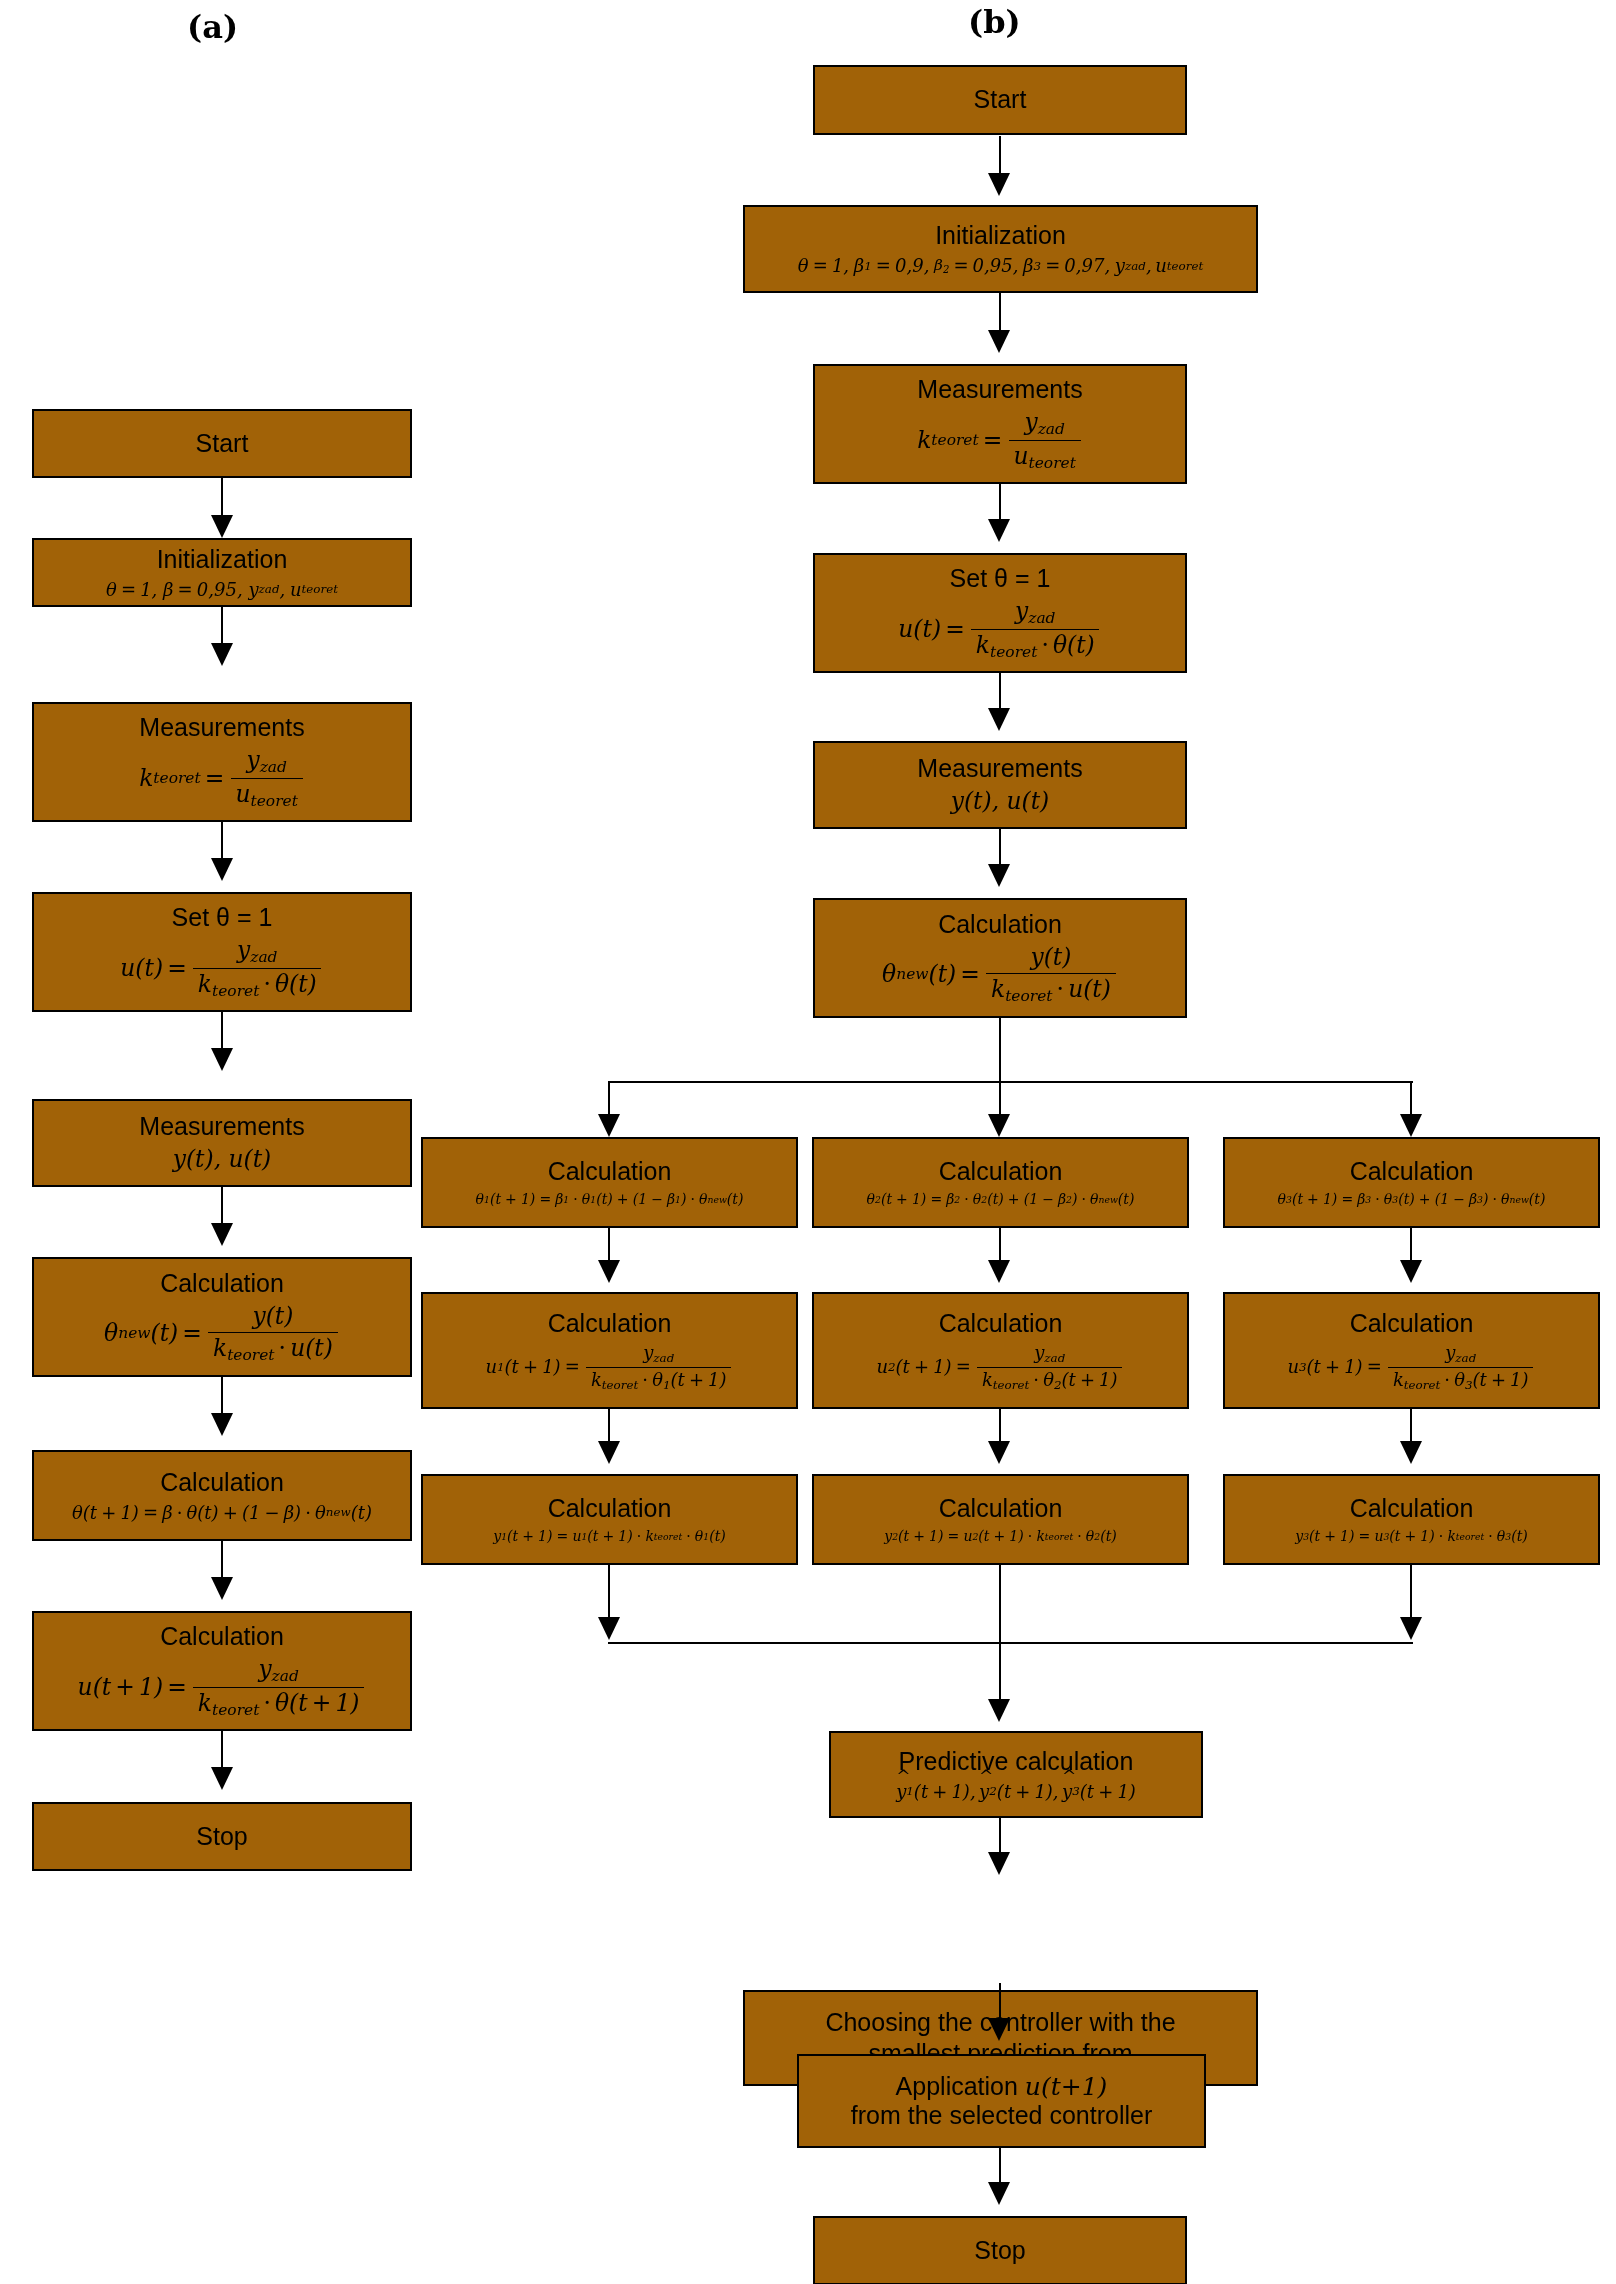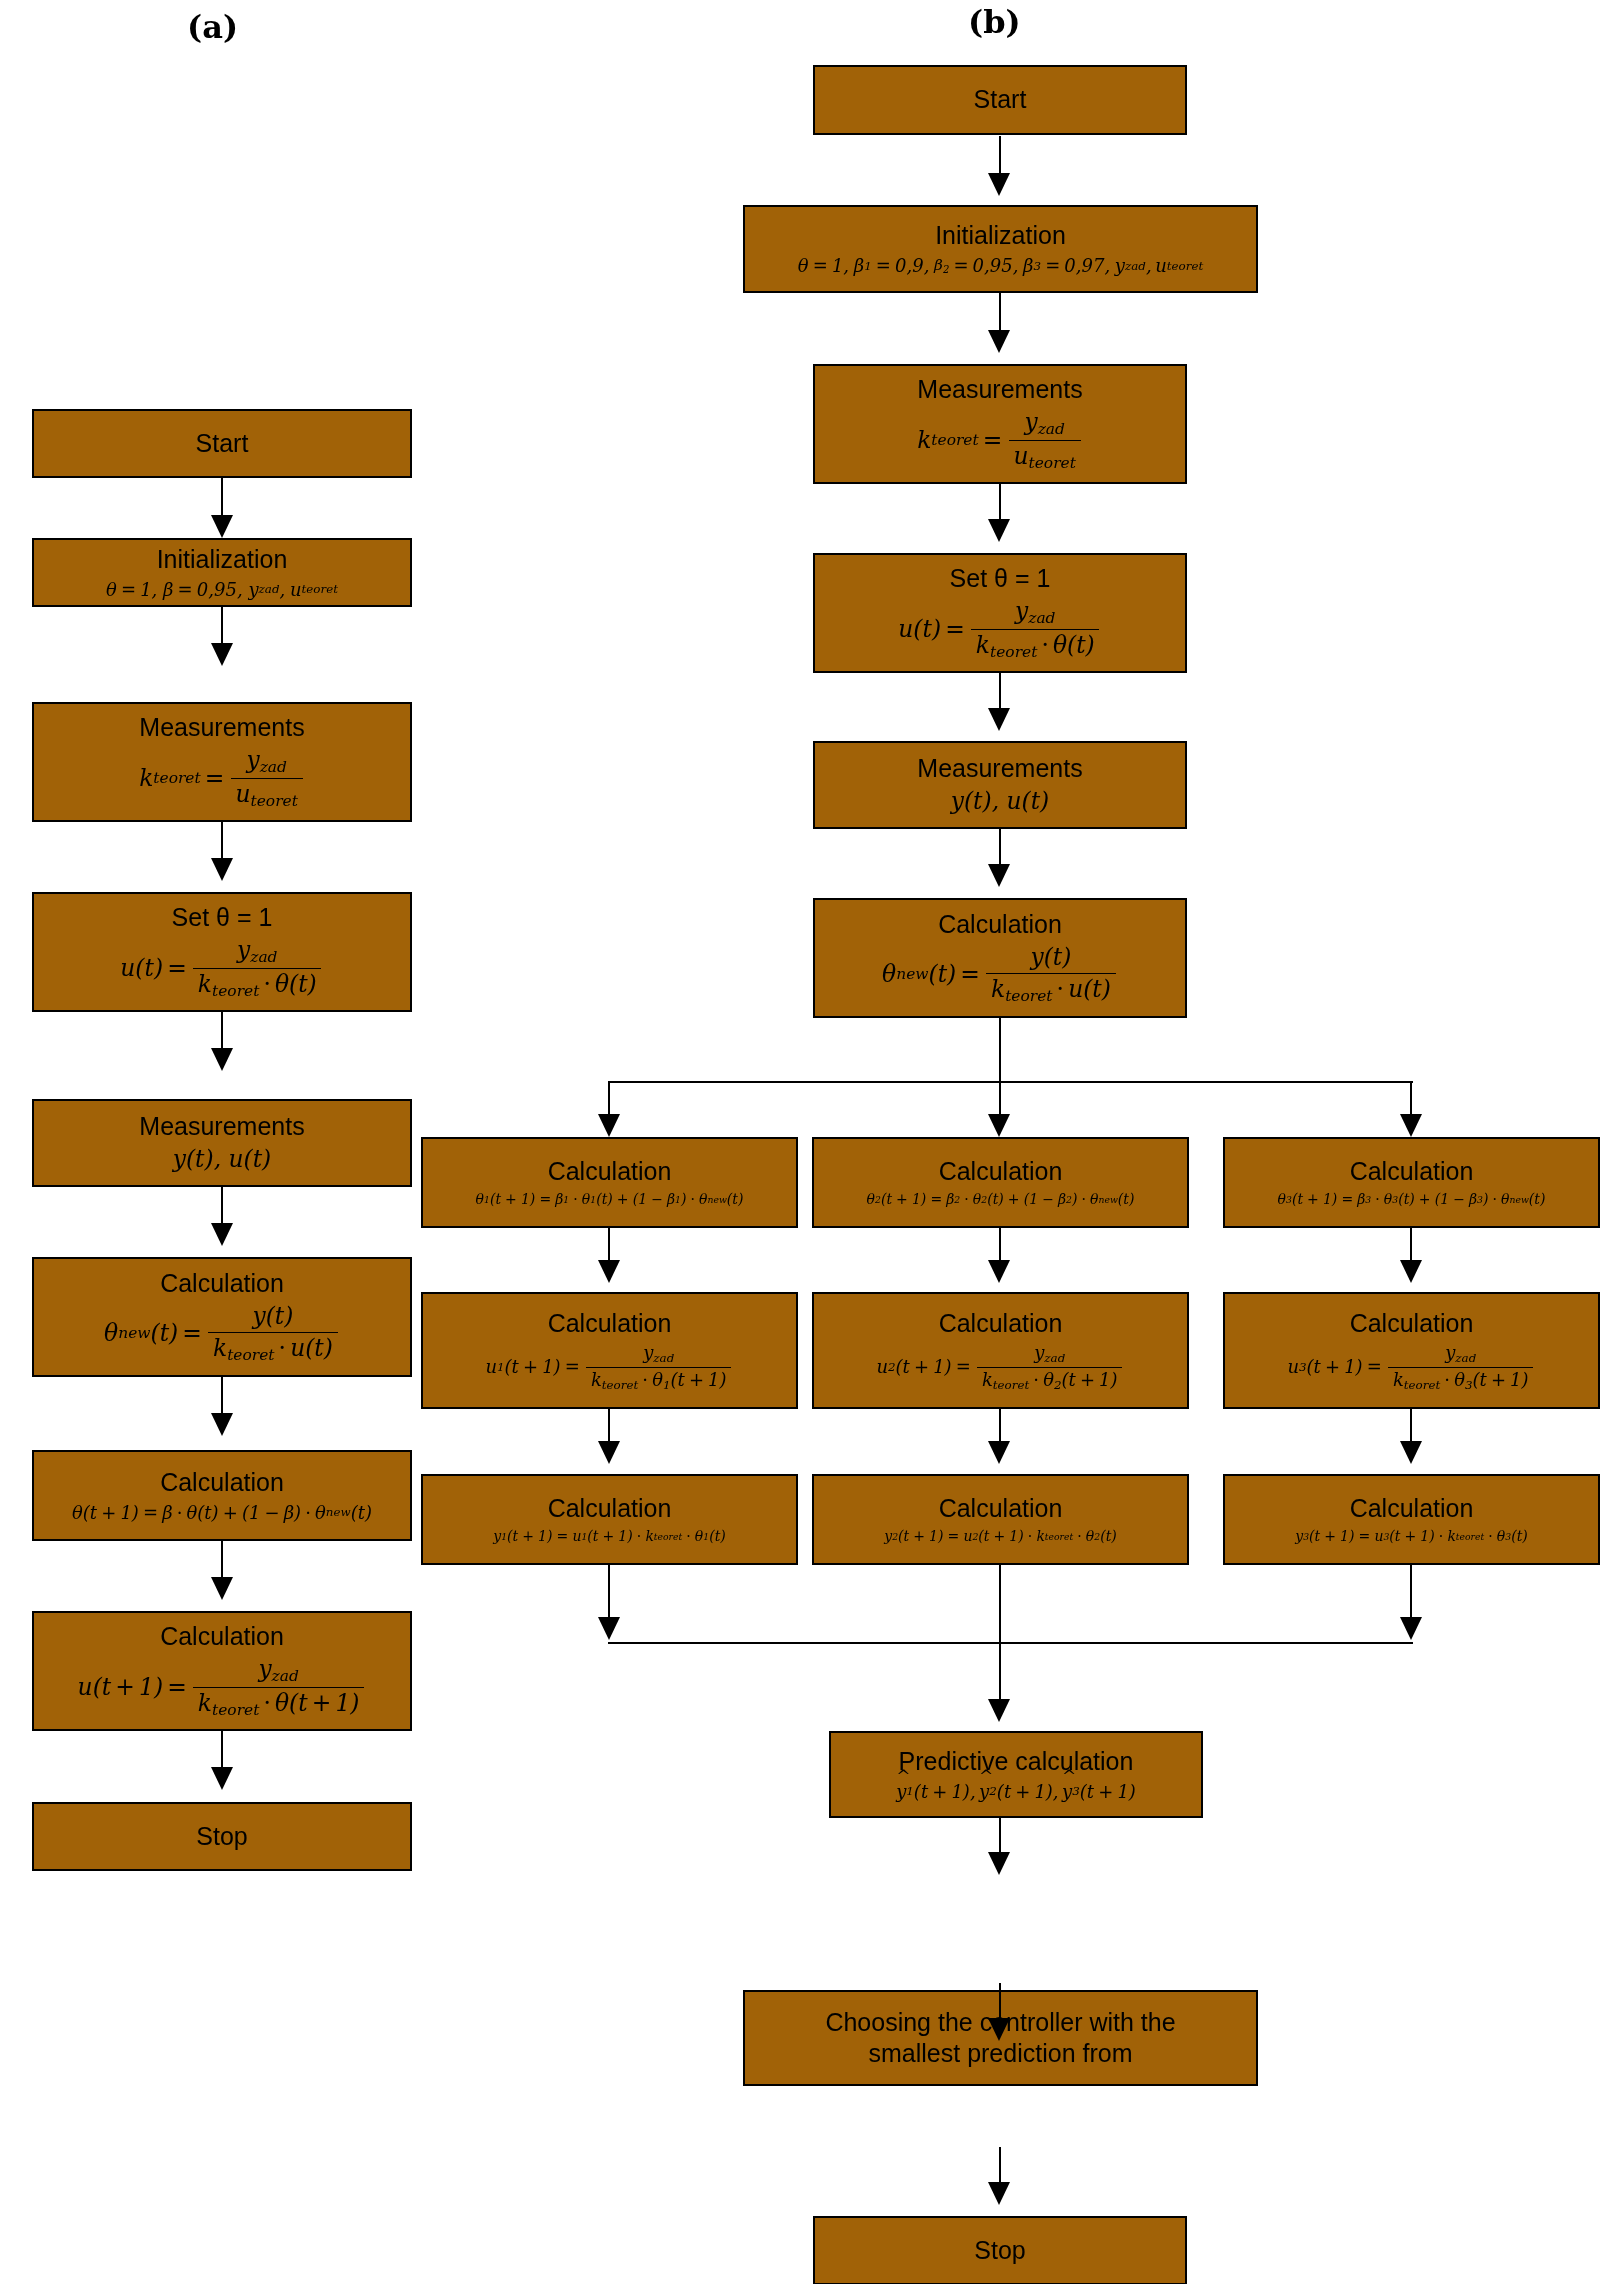--- a/index.html
+++ b/index.html
@@ -379,20 +379,26 @@
   <div class="vline" style="left:999px;top:1817px;height:40px;"></div>
   <div class="arrow-down" style="left:988px;top:1852px;"></div>
 
   <div class="box" style="left:743px;top:1990px;width:515px;height:96px;">
     <div class="ttl wrap">Choosing the controller with the</div>
     <div class="ttl wrap">smallest prediction from</div>
   </div>
   <div class="vline" style="left:999px;top:1983px;height:40px;"></div>
   <div class="arrow-down" style="left:988px;top:2018px;"></div>
 
+  <div class="box" style="left:797px;top:2054px;width:409px;height:94px;">
+    <div class="ttl">
+      <span>Application </span><span style="font-family:'DejaVu Serif','Liberation Serif',serif;font-style:italic;">u(t+1)</span>
+    </div>
+    <div class="ttl">from the selected controller</div>
+  </div>
   <div class="vline" style="left:999px;top:2147px;height:40px;"></div>
   <div class="arrow-down" style="left:988px;top:2182px;"></div>
 
   <div class="box" style="left:813px;top:2216px;width:374px;height:69px;">
     <div class="ttl">Stop</div>
   </div>
 
 </div>
 
 

